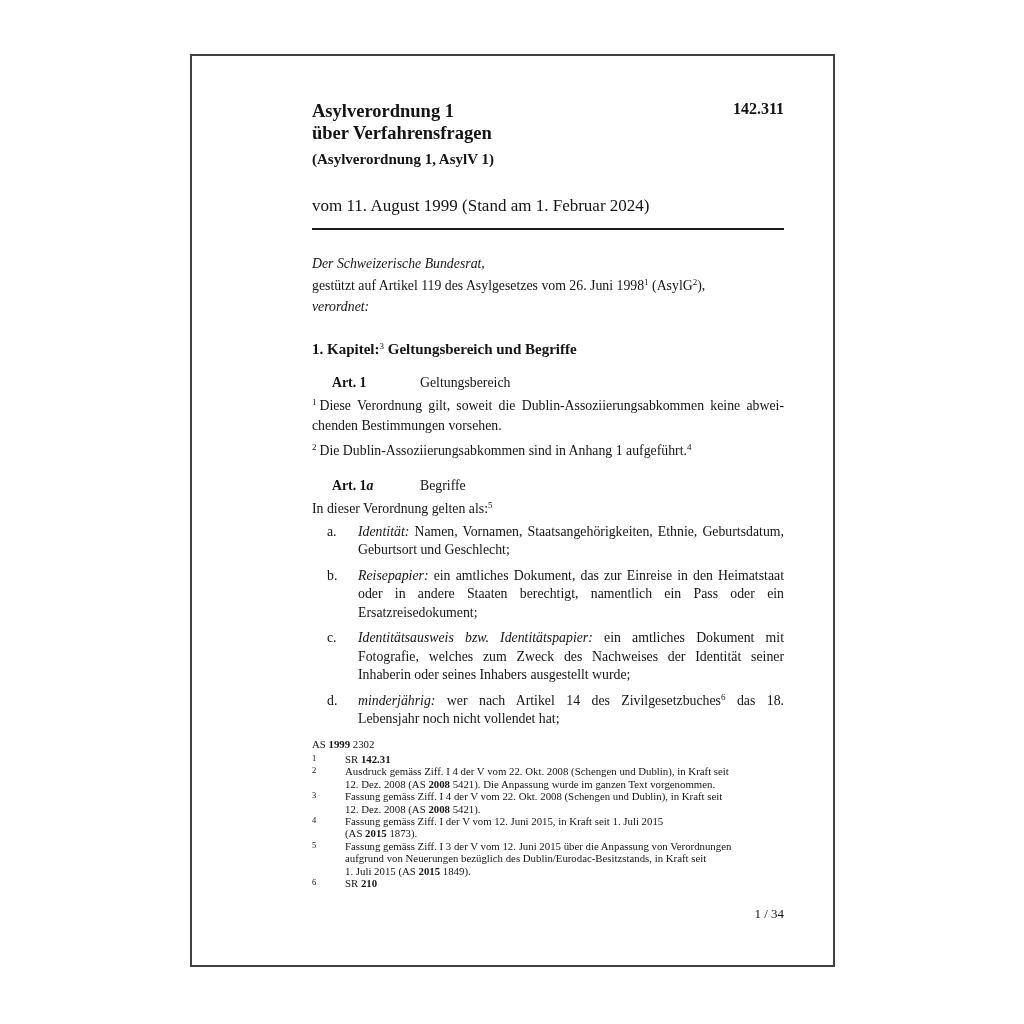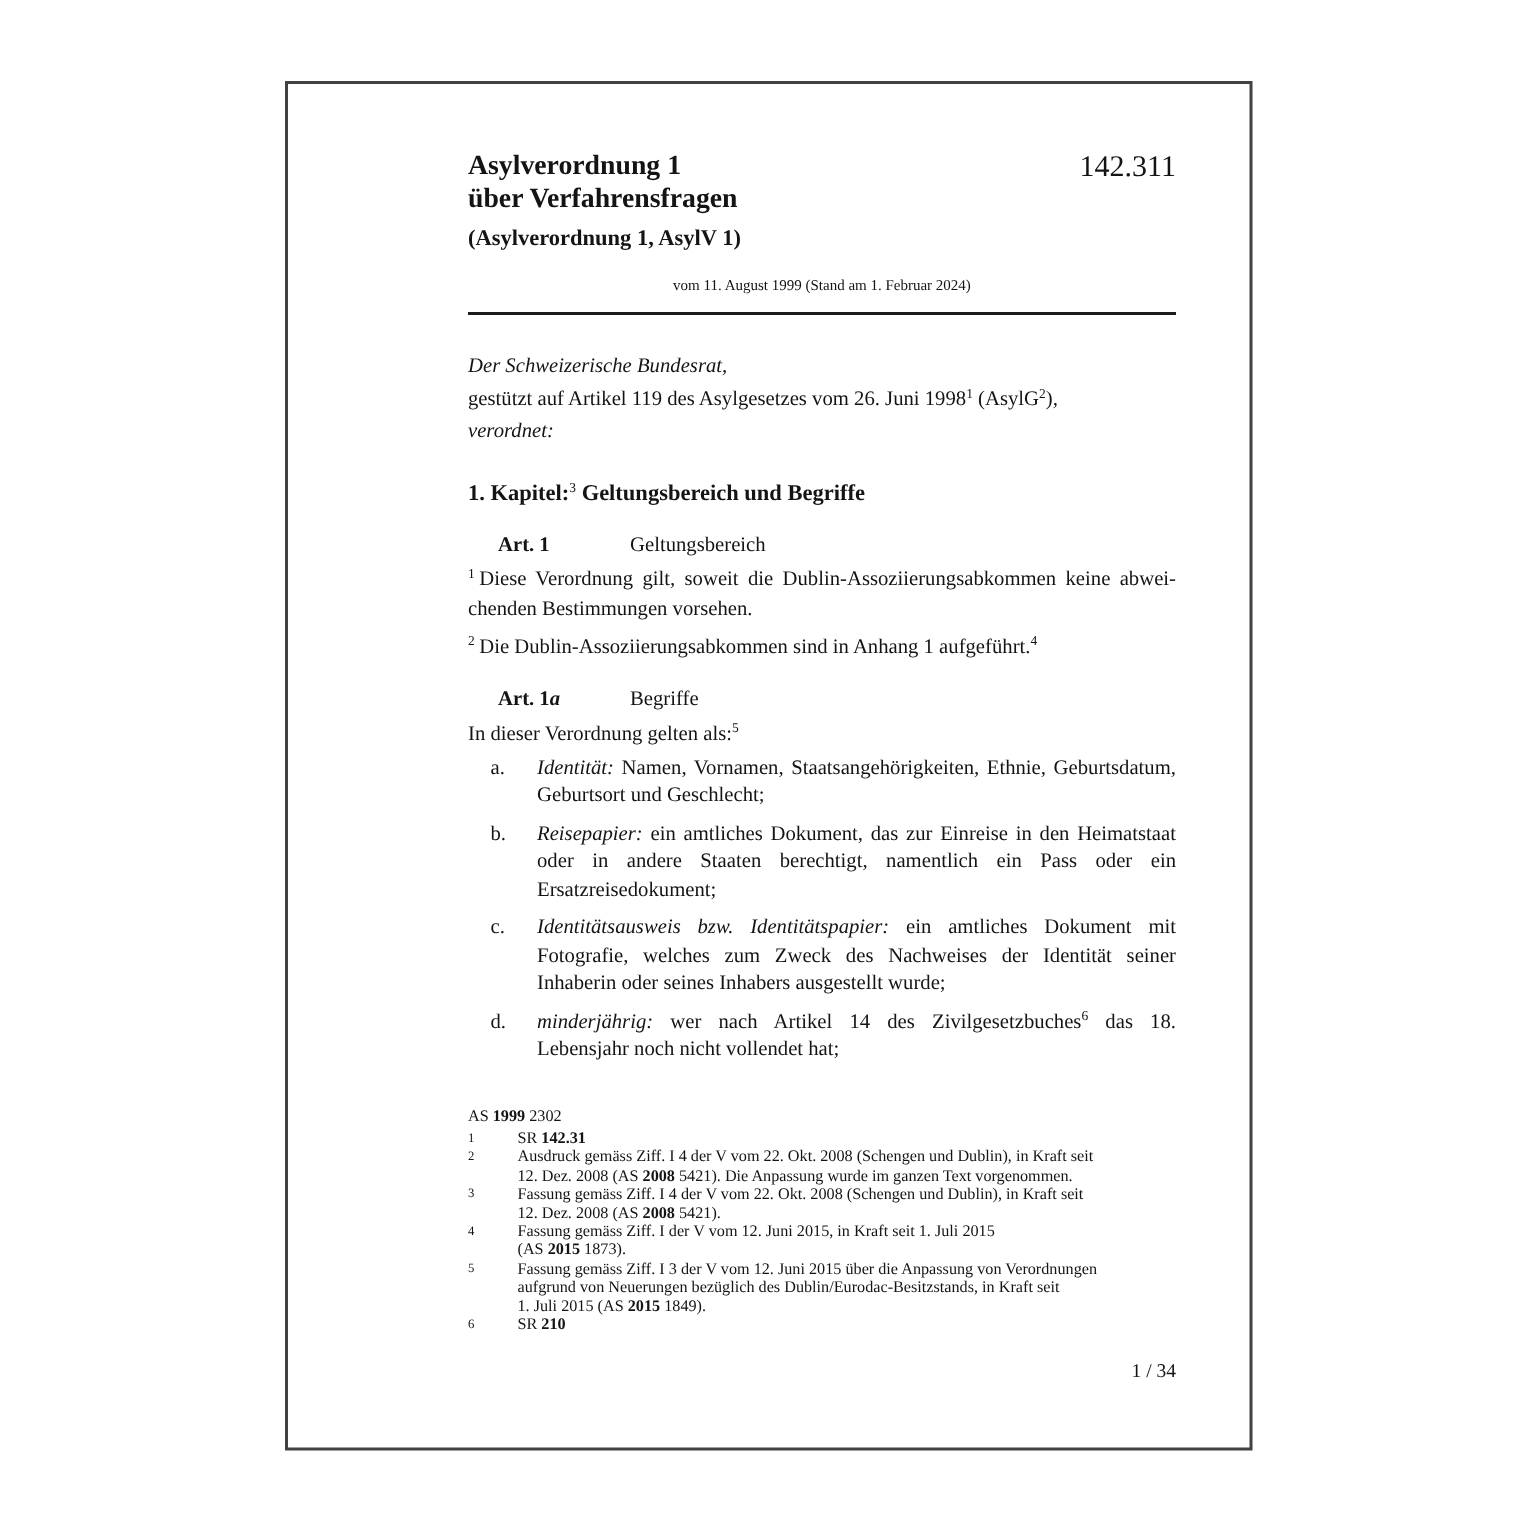--- a/index.html
+++ b/index.html
@@ -17,25 +17,25 @@
     border: 2px solid #414141;
     background: #ffffff;
     overflow: hidden;
   }
   .content {
     position: absolute; left: 120px; right: 49px; top: 0;
     padding-top: 44px;
   }
   .sr-number {
     position: absolute; top: 44px; right: 49px;
-    font-size: 20px; font-weight: normal;
+    font-size: 16px; font-weight: bold;
   }
   .doc-title { font-size: 18.5px; font-weight: bold; line-height: 1.2; }
   .doc-subtitle { font-size: 15px; font-weight: bold; margin-top: 7px; }
-  .date-line { font-size: 10px; margin-top: 17px; text-align: center; }
+  .date-line { font-size: 17px; margin-top: 28px; }
   .head-rule { height: 2px; background: #1c1c1c; margin-top: 12px; }
   .preamble { margin-top: 23px; font-size: 13.8px; line-height: 21.5px; }
   .italic { font-style: italic; }
   .chapter-heading { margin-top: 23px; font-size: 15px; font-weight: bold; }
   .chapter-heading sup { font-weight: normal; }
   sup {
     font-size: 9px; line-height: 0;
     position: relative; top: -4.5px; vertical-align: baseline;
   }
   .lead-sup { margin-right: 3px; }

